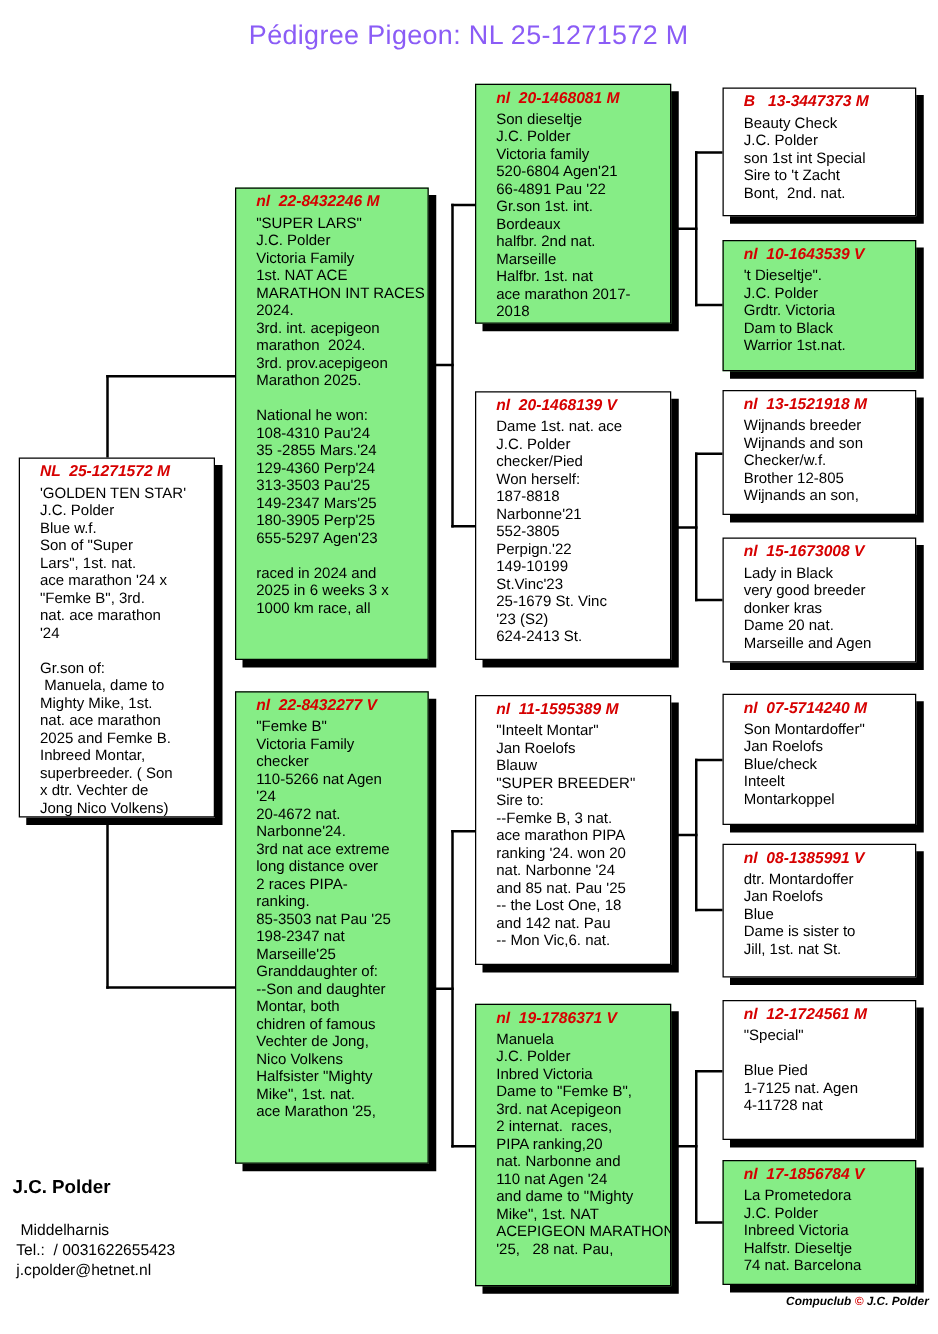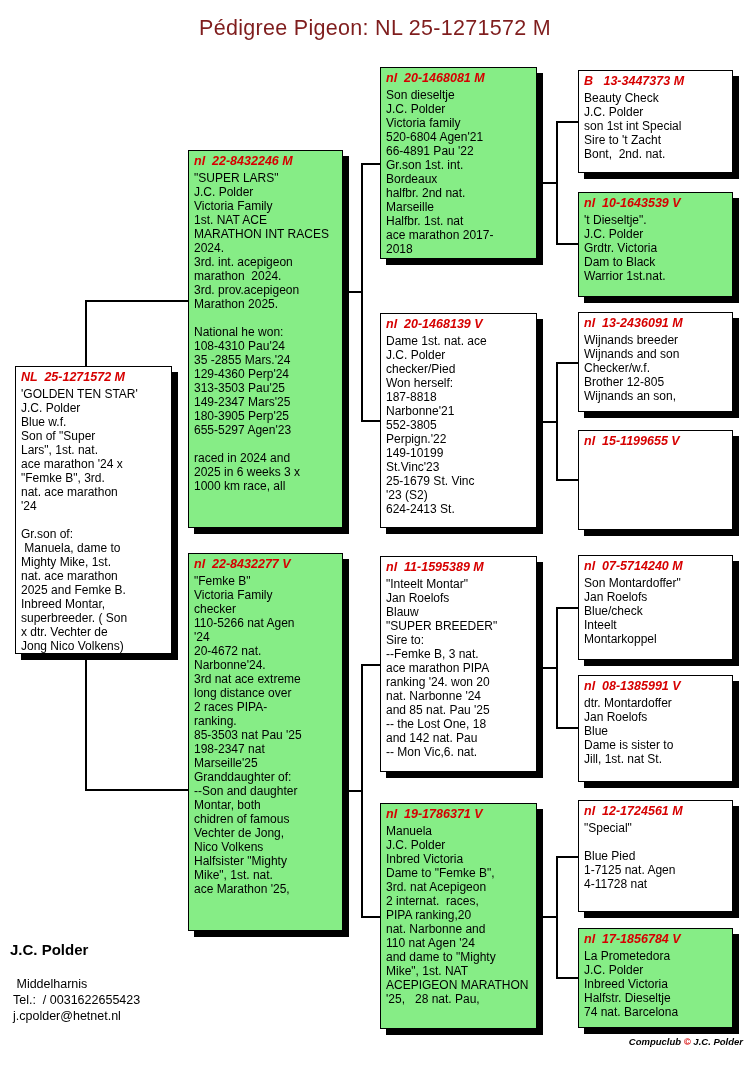--- a/index.html
+++ b/index.html
@@ -3,25 +3,25 @@
 <meta charset="utf-8">
 <style>
   * { margin:0; padding:0; box-sizing:border-box; }
   html,body { background:#fff; }
   body {
     width:750px; height:1067px; position:relative; overflow:hidden;
     font-family:"Liberation Sans", sans-serif; color:#000;
   }
   .title {
     position:absolute; top:16px; left:0; width:750px; text-align:center;
-    font-size:21.5px; font-weight:400; letter-spacing:.3px; color:#7f1d1d;
+    font-size:21.5px; font-weight:400; letter-spacing:.3px; color:#8b5cf6;
   }
   .box {
     position:absolute; background:#fff; border:1px solid #000;
-    box-shadow:6px 6px 0 0 #000; padding:3px 5px 2px 5px; overflow:hidden; z-index:2;
+    box-shadow:6px 6px 0 0 #000; padding:3px 5px 2px 16px; overflow:hidden; z-index:2;
   }
   .box.green { background:#86ED86; }
   .ring {
     color:#d60000; font-weight:bold; font-style:italic; font-size:12.5px;
     white-space:pre; margin-bottom:3px;
   }
   .bodytext {
     font-size:12px; line-height:14px; white-space:pre;
   }
   .hline, .vline { position:absolute; background:#000; z-index:1; }
@@ -225,29 +225,34 @@
 </div>
 <div class="box green" style="left:578px;top:192px;width:155px;height:105px">
   <div class="ring">nl  10-1643539 V</div>
   <div class="bodytext">'t Dieseltje".
 J.C. Polder
 Grdtr. Victoria
 Dam to Black
 Warrior 1st.nat.</div>
 </div>
 <div class="box" style="left:578px;top:312px;width:155px;height:100px">
-  <div class="ring">nl  13-2436091 M</div>
+  <div class="ring">nl  13-1521918 M</div>
   <div class="bodytext">Wijnands breeder
 Wijnands and son
 Checker/w.f.
 Brother 12-805
 Wijnands an son,</div>
 </div>
 <div class="box" style="left:578px;top:430px;width:155px;height:100px">
-  <div class="ring">nl  15-1199655 V</div>
+  <div class="ring">nl  15-1673008 V</div>
+  <div class="bodytext">Lady in Black
+very good breeder
+donker kras
+Dame 20 nat.
+Marseille and Agen</div>
 </div>
 <div class="box" style="left:578px;top:555px;width:155px;height:105px">
   <div class="ring">nl  07-5714240 M</div>
   <div class="bodytext">Son Montardoffer"
 Jan Roelofs
 Blue/check
 Inteelt
 Montarkoppel</div>
 </div>
 <div class="box" style="left:578px;top:675px;width:155px;height:107px">

